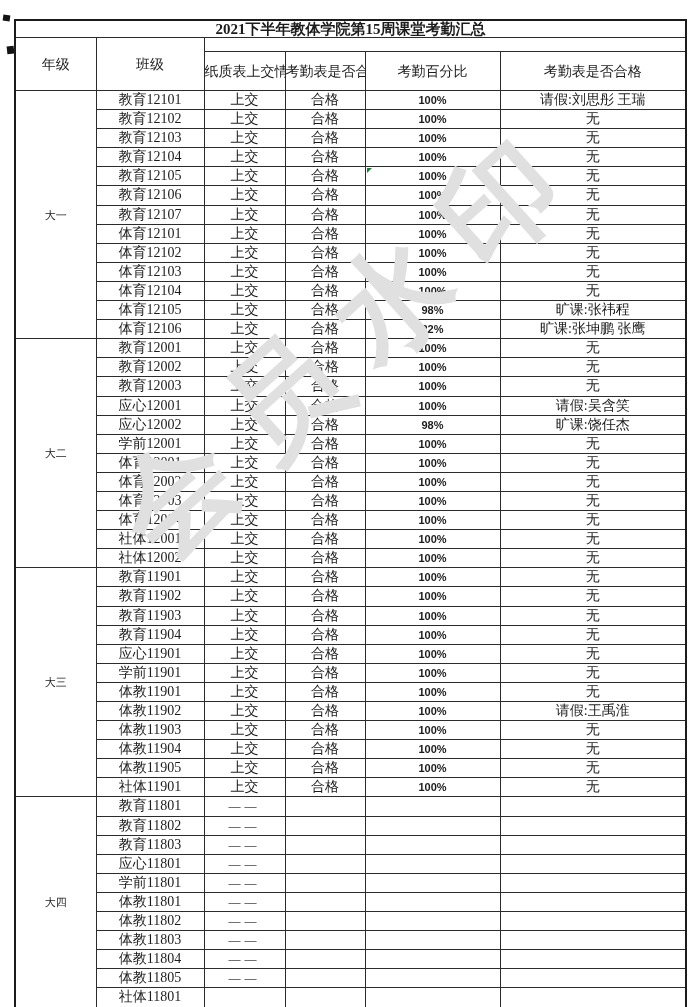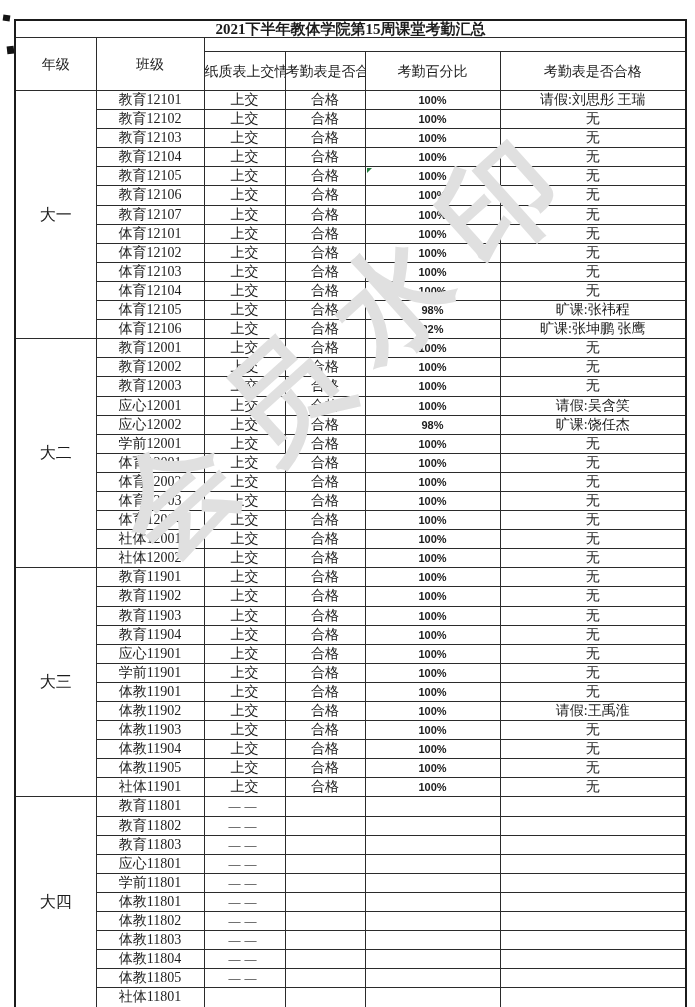--- a/index.html
+++ b/index.html
@@ -33,21 +33,21 @@
     font-weight:normal;
   }
   .r-title th{
     height:16px;line-height:16px;
     font-weight:bold;font-size:15px;
   }
   .blank-strip{height:13px;}
   .r-head th{height:38px;}
   .hdr{font-size:14px;line-height:17px;white-space:normal;}
   tbody td{height:18.1px;line-height:18.1px;font-size:14px;}
-  td.grade-cell{font-size:16px;}
+  td.grade-cell{font-size:11px;}
   td.c-percent{font-family:"Liberation Sans", sans-serif;font-size:11px;font-weight:bold;}
   td.c-names{font-size:14px;}
   td.dash{letter-spacing:4px;font-size:12px;}
   td.gt{position:relative;}
   td.gt::before{
     content:"";position:absolute;left:1px;top:1px;
     width:0;height:0;
     border-top:5px solid var(--gt-color,#217a3c);
     border-right:5px solid transparent;
   }

